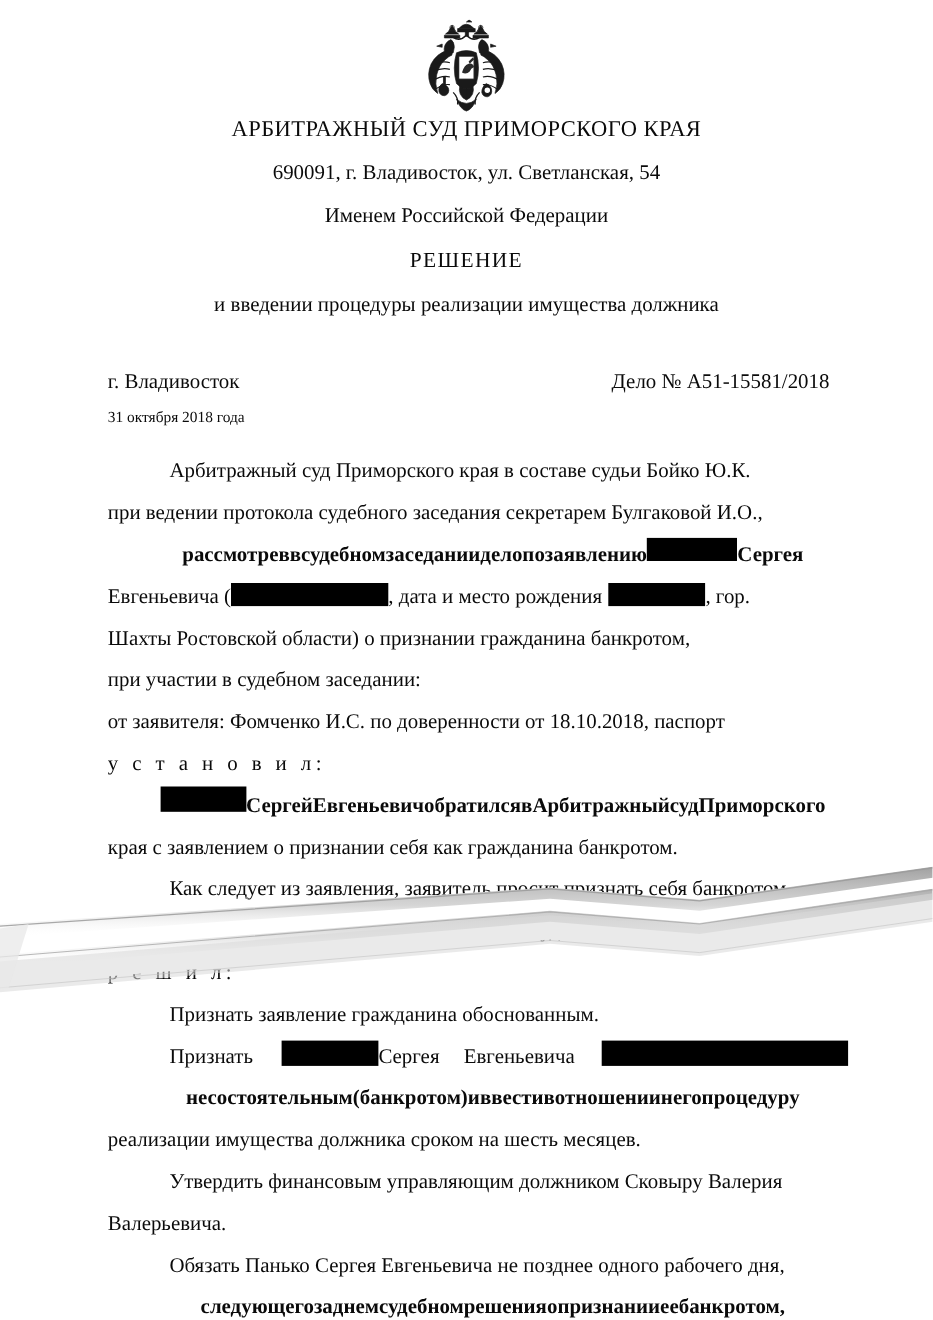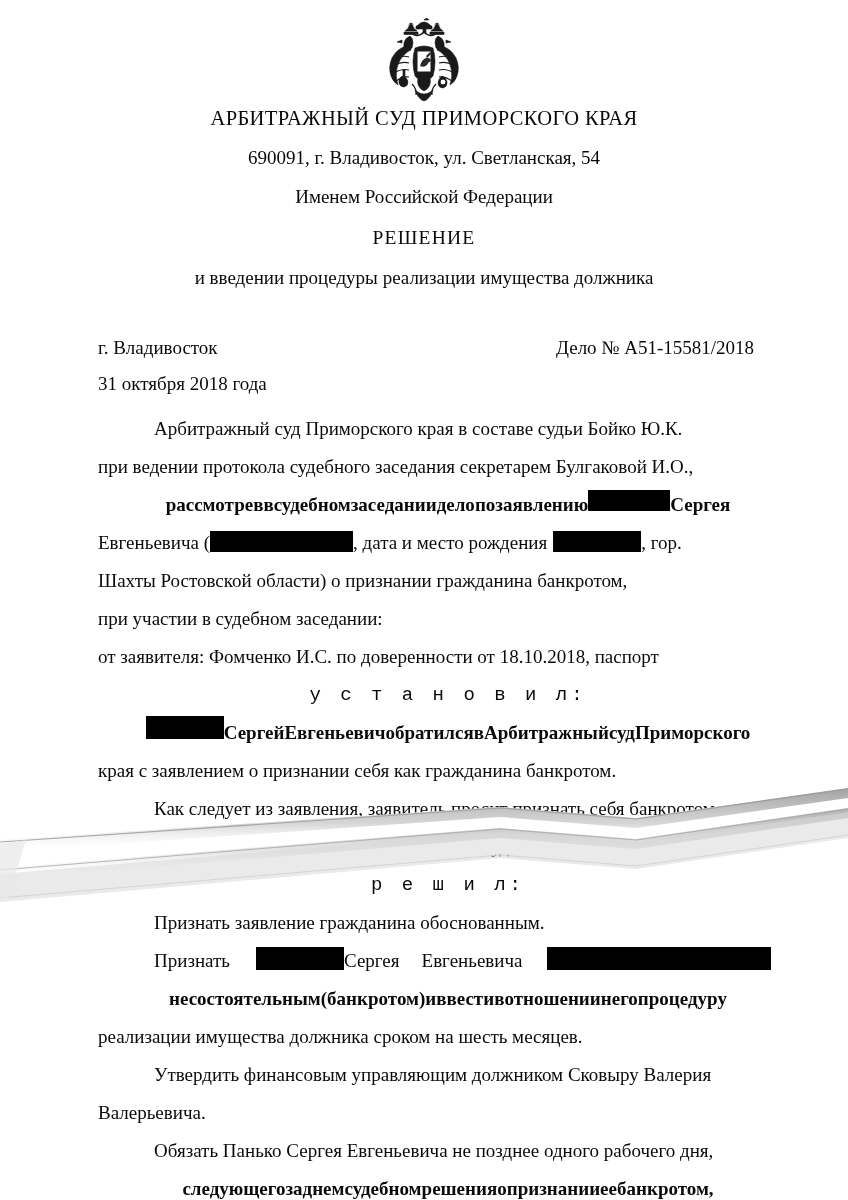--- a/index.html
+++ b/index.html
@@ -89,40 +89,40 @@
   .meta-row .case-no {
     position: absolute;
     left: 458px;
     top: 0;
     white-space: nowrap;
   }
   .meta-date {
     position: absolute;
     left: 98px;
     top: 362px;
-    font-size: 19px;
+    font-size: 14px;
     line-height: 1.0;
   }
 
   
   .body-text {
     position: absolute;
     left: 98px;
     top: 398px;
     width: 700px;
     font-size: 19px;
   }
   .ln {
     position: relative;
     height: 38px;
     line-height: 38px;
     white-space: nowrap;
   }
   .ln.indent { padding-left: 56px; }
-  .ln.center { text-align: center; font-family: Liberation Mono, monospace; }
+  .ln.center { text-align: left; }
 
   
   .jrow {
     display: flex;
     justify-content: center;
     align-items: baseline;
     width: 700px;
     height: 38px;
     line-height: 38px;
     white-space: nowrap;

